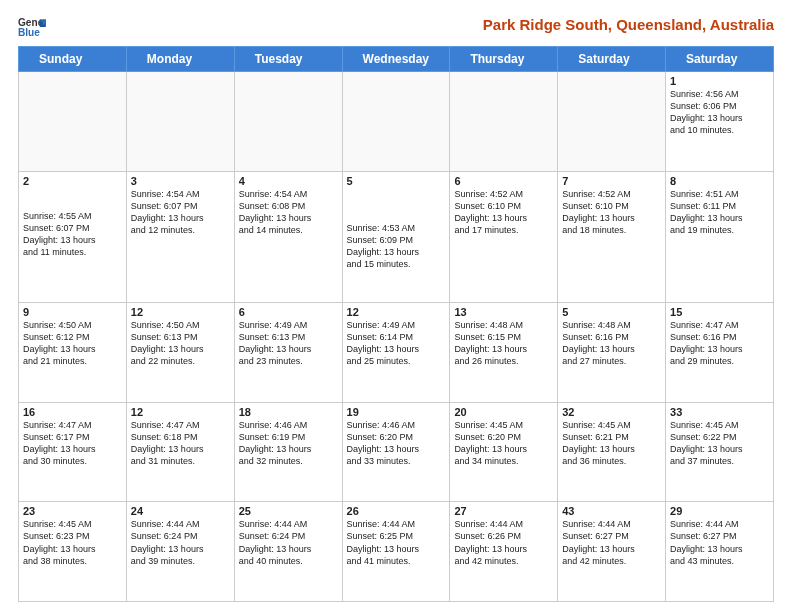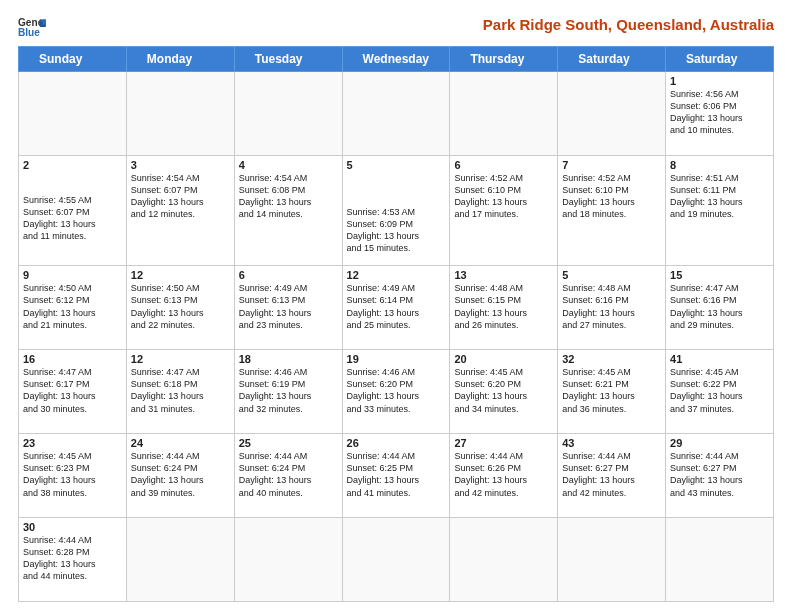--- a/index.html
+++ b/index.html
@@ -273,21 +273,21 @@
 and 34 minutes.</div>
           </td>
           <td>
             <span class="day-num">32</span>
             <div class="day-info" style="white-space: pre-line;">Sunrise: 4:45 AM
 Sunset: 6:21 PM
 Daylight: 13 hours
 and 36 minutes.</div>
           </td>
           <td>
-            <span class="day-num">41</span>
+            <span class="day-num">33</span>
             <div class="day-info" style="white-space: pre-line;">Sunrise: 4:45 AM
 Sunset: 6:22 PM
 Daylight: 13 hours
 and 37 minutes.</div>
           </td>
         </tr>
         <tr>
           <td>
             <span class="day-num">23</span>
             <div class="day-info" style="white-space: pre-line;">Sunrise: 4:45 AM
@@ -330,31 +330,16 @@
 Daylight: 13 hours
 and 42 minutes.</div>
           </td>
           <td>
             <span class="day-num">29</span>
             <div class="day-info" style="white-space: pre-line;">Sunrise: 4:44 AM
 Sunset: 6:27 PM
 Daylight: 13 hours
 and 43 minutes.</div>
           </td>
-        </tr>
-        <tr class="last-row">
-          <td>
-            <span class="day-num">30</span>
-            <div class="day-info" style="white-space: pre-line;">Sunrise: 4:44 AM
-Sunset: 6:28 PM
-Daylight: 13 hours
-and 44 minutes.</div>
-          </td>
-          <td class="empty-cell"></td>
-          <td class="empty-cell"></td>
-          <td class="empty-cell"></td>
-          <td class="empty-cell"></td>
-          <td class="empty-cell"></td>
-          <td class="empty-cell"></td>
         </tr>
       </tbody>
   </table>
 </div>
 
 </body></html>

